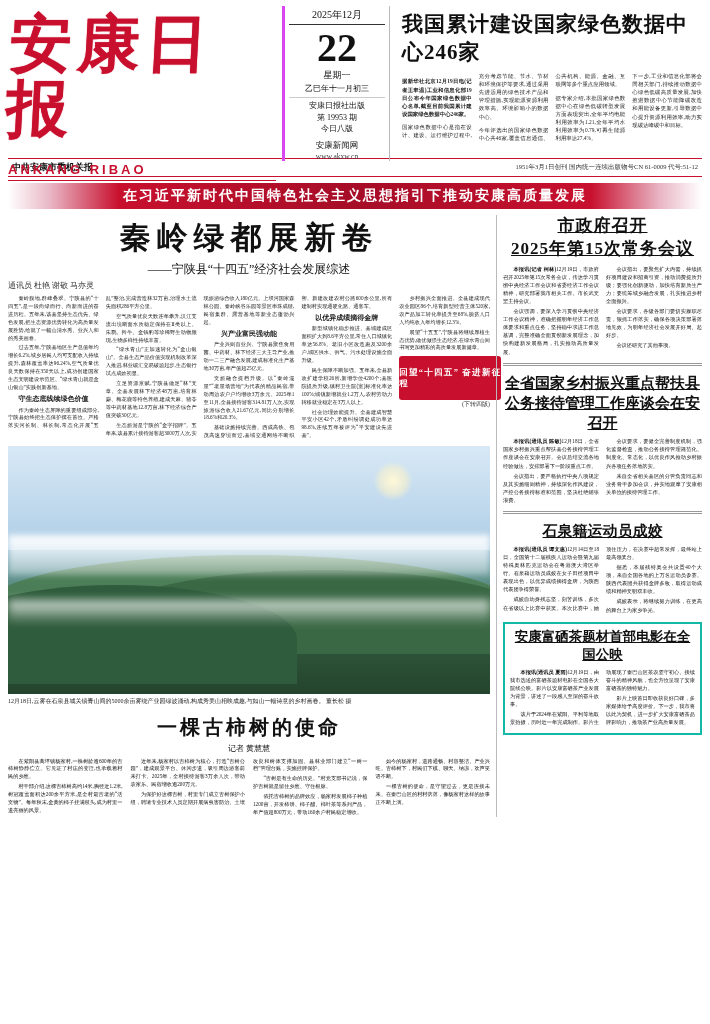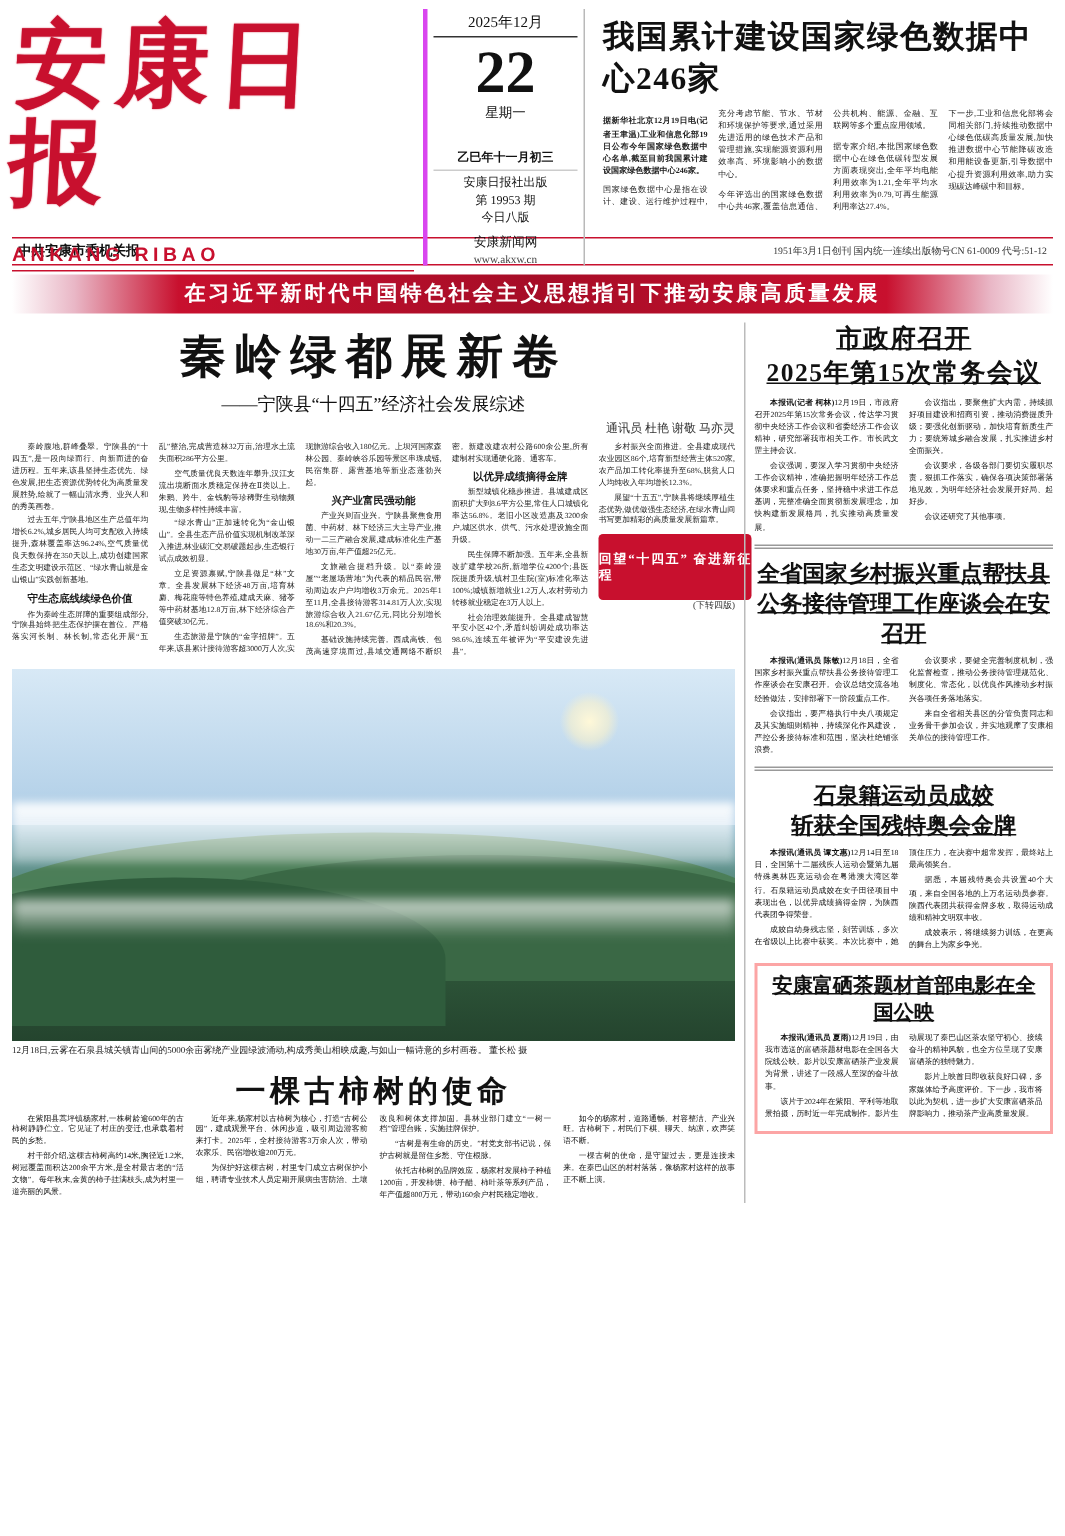--- a/index.html
+++ b/index.html
@@ -31,21 +31,21 @@
   .logo-sub{font-size:8.5px;color:#222;line-height:1.45;}
   .logo-sub2{font-size:6.6px;color:#333;line-height:1.4;margin-top:2px;}
 
   .date-block{
     width:96px;text-align:center;border-left:3px solid #d946ef;border-right:1px solid #b9b9b9;
     margin:0 6px;padding:2px 4px 0;
   }
   .date-ym{font-size:10px;border-bottom:1px solid #333;padding-bottom:2px;}
   .date-day{font-size:40px;font-weight:700;line-height:1.05;margin:2px 0 0;}
   .date-week{font-size:9px;}
-  .date-lunar{font-size:8px;margin-top:17px;font-weight:bold;}
+  .date-lunar{font-size:8px;margin-top:1px;}
   .date-pub{font-size:8px;margin-top:3px;line-height:1.5;border-top:1px solid #ccc;padding-top:2px;}
   .date-issue{font-size:8px;}
   .date-pages{font-size:8px;}
   .date-org{font-size:8.5px;margin-top:6px;}
   .date-url{font-size:7.5px;color:#444;}
 
   .headnews{flex:1;padding-left:6px;}
   .headnews h1{
     font-size:21px;font-weight:700;margin:4px 0 6px;letter-spacing:1px;
     font-family:"Liberation Serif",serif;
@@ -70,21 +70,21 @@
   }
   .banner span{color:#fff;font-size:14px;font-weight:700;letter-spacing:2px;}
 
   
   .grid{display:flex;gap:6px;}
   .colA{width:482px;}
   .colB{width:202px;border-left:1px solid #bbb;padding-left:6px;}
 
   .lead-title{text-align:center;font-size:31px;font-weight:700;letter-spacing:6px;margin:2px 0 2px;}
   .lead-sub{text-align:center;font-size:12px;margin-bottom:2px;}
-  .lead-byline{text-align:right;font-size:8px;color:#333;margin-bottom:4px;}
+  .lead-byline{text-align:left;font-size:8px;color:#333;margin-bottom:4px;}
 
   .body-cols{column-count:5;column-gap:7px;font-size:5.2px;line-height:1.52;text-align:justify;color:#1a1a1a;}
   .body-cols p{margin:0 0 2px;text-indent:2em;}
   .subhead{font-weight:700;font-size:7px;text-align:center;margin:3px 0;text-indent:0 !important;}
 
   .logo-stamp{
     width:102px;height:44px;background:#c8102e;color:#fff;border-radius:3px;
     display:flex;flex-direction:column;align-items:center;justify-content:center;
     font-size:8.5px;font-weight:700;line-height:1.3;margin:4px auto 0;letter-spacing:1px;
   }
@@ -112,21 +112,21 @@
 
   
   .rtitle{text-align:center;font-weight:700;line-height:1.35;text-decoration:underline;}
   .rtitle.s1{font-size:17px;letter-spacing:1px;}
   .rtitle.s2{font-size:15px;letter-spacing:0px;}
   .rtitle.s3{font-size:15px;}
   .rule-dbl{border-top:3px double #999;margin:7px 0;}
   .rbody{column-count:2;column-gap:7px;font-size:5.2px;line-height:1.55;text-align:justify;margin-top:4px;}
   .rbody p{margin:0 0 2px;text-indent:2em;}
   .dateline{font-weight:700;}
-  .boxed{border:2px solid #fca5a5;padding:4px 5px 6px;margin-top:8px;}
+  .boxed{border:2px solid #14b8a6;padding:4px 5px 6px;margin-top:8px;}
   .boxed .rtitle{font-size:13.5px;}
 </style>
 </head>
 <body>
 
 <div class="page">
 
   <div class="masthead">
     <div class="logo-block">
       <div class="logo-title">安康日报</div>
@@ -211,20 +211,21 @@
           <div class="ridge2"></div>
           <div class="ridge3"></div>
           <div class="cloudband"></div>
           <div class="cloud2"></div>
         </div>
         <div class="caption">12月18日,云雾在石泉县城关镇青山间的5000余亩雾绕产业园绿波涌动,构成秀美山相映成趣,与如山一幅诗意的乡村画卷。  董长松 摄</div>
       </div>
 
       <div>
         <div class="sec-title">一棵古柿树的使命</div>
+        <div class="sec-byline">记者 黄慧慧</div>
         <div class="body-cols-4">
           <p>在紫阳县蒿坪镇杨家村,一株树龄逾600年的古柿树静静伫立。它见证了村庄的变迁,也承载着村民的乡愁。</p>
           <p>村干部介绍,这棵古柿树高约14米,胸径近1.2米,树冠覆盖面积达200余平方米,是全村最古老的“活文物”。每年秋末,金黄的柿子挂满枝头,成为村里一道亮丽的风景。</p>
           <p>近年来,杨家村以古柿树为核心，打造“古树公园”，建成观景平台、休闲步道，吸引周边游客前来打卡。2025年，全村接待游客3万余人次，带动农家乐、民宿增收逾200万元。</p>
           <p>为保护好这棵古树，村里专门成立古树保护小组，聘请专业技术人员定期开展病虫害防治、土壤改良和树体支撑加固。县林业部门建立“一树一档”管理台账，实施挂牌保护。</p>
           <p>“古树是有生命的历史。”村党支部书记说，保护古树就是留住乡愁、守住根脉。</p>
           <p>依托古柿树的品牌效应，杨家村发展柿子种植1200亩，开发柿饼、柿子醋、柿叶茶等系列产品，年产值超800万元，带动160余户村民稳定增收。</p>
           <p>如今的杨家村，道路通畅、村容整洁、产业兴旺。古柿树下，村民们下棋、聊天、纳凉，欢声笑语不断。</p>
           <p>一棵古树的使命，是守望过去，更是连接未来。在秦巴山区的村村落落，像杨家村这样的故事正不断上演。</p>
         </div>
@@ -255,21 +256,20 @@
           <p>会议指出，要严格执行中央八项规定及其实施细则精神，持续深化作风建设，严控公务接待标准和范围，坚决杜绝铺张浪费。</p>
           <p>会议要求，要健全完善制度机制，强化监督检查，推动公务接待管理规范化、制度化、常态化，以优良作风推动乡村振兴各项任务落地落实。</p>
           <p>来自全省相关县区的分管负责同志和业务骨干参加会议，并实地观摩了安康相关单位的接待管理工作。</p>
         </div>
       </div>
 
       <div class="rule-dbl"></div>
 
       <div>
         <div class="rtitle s3">石泉籍运动员成姣</div>
-        <div class="rtitle s3">斩获全国残特奥会金牌</div>
         <div class="rbody">
           <p><span class="dateline">本报讯(通讯员 谭文惠)</span><span>12月14日至18日，全国第十二届残疾人运动会暨第九届特殊奥林匹克运动会在粤港澳大湾区举行。石泉籍运动员成姣在女子田径项目中表现出色，以优异成绩摘得金牌，为陕西代表团争得荣誉。</span></p>
           <p>成姣自幼身残志坚，刻苦训练，多次在省级以上比赛中获奖。本次比赛中，她顶住压力，在决赛中超常发挥，最终站上最高领奖台。</p>
           <p>据悉，本届残特奥会共设置40个大项，来自全国各地的上万名运动员参赛。陕西代表团共获得金牌多枚，取得运动成绩和精神文明双丰收。</p>
           <p>成姣表示，将继续努力训练，在更高的舞台上为家乡争光。</p>
         </div>
       </div>
 
       <div class="boxed">
         <div class="rtitle">安康富硒茶题材首部电影在全国公映</div>

